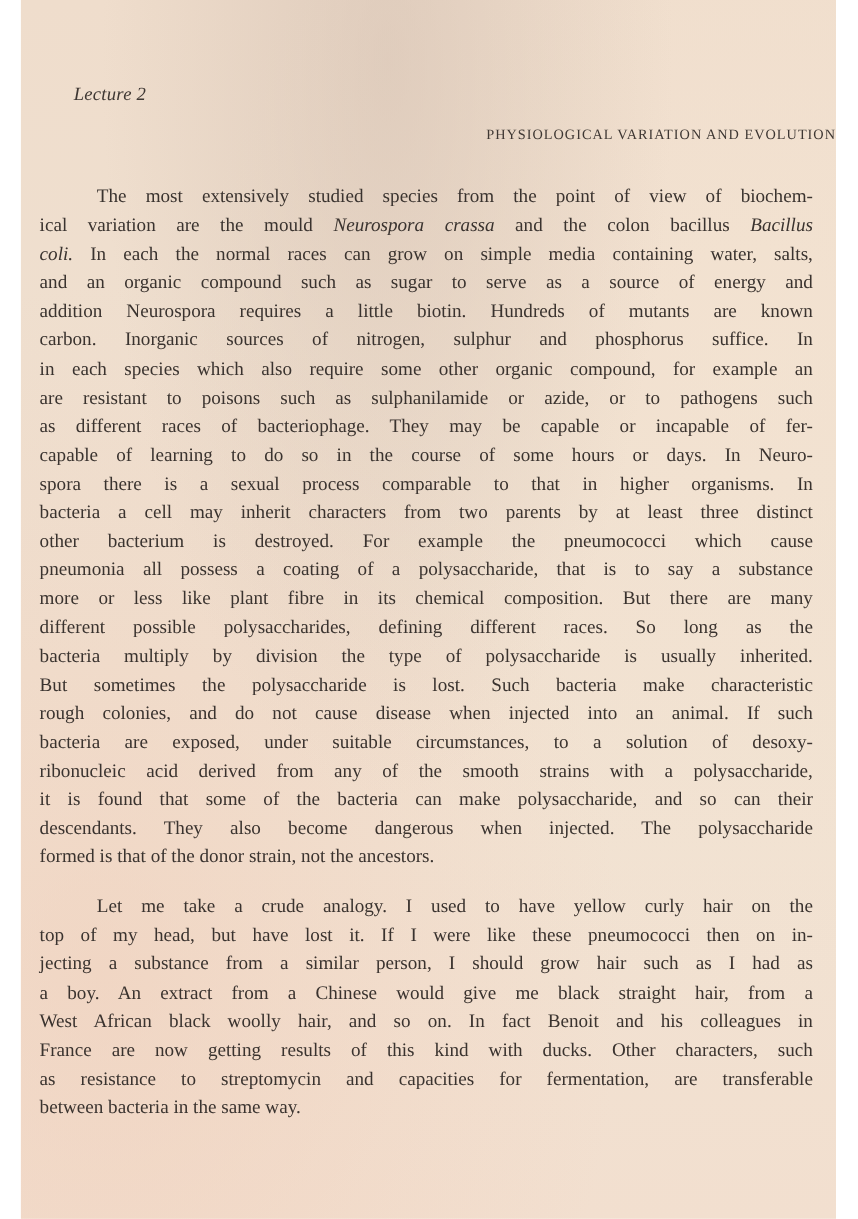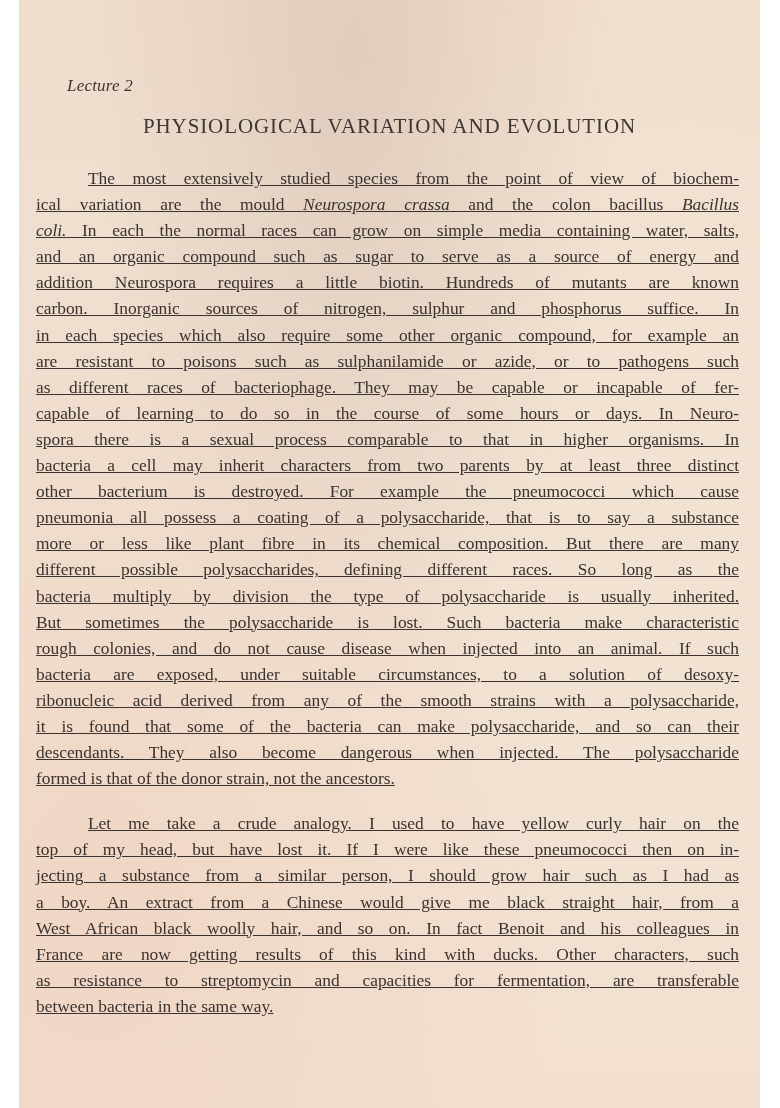--- a/index.html
+++ b/index.html
@@ -35,41 +35,40 @@
       font-size: 17px;
       color: #3e3733;
       letter-spacing: 0.2px;
       margin-left: 32px;
     }
     .title {
       position: absolute;
       left: 0;
       width: 741px;
       top: 114px;
-      text-align: center;
-      font-size: 21px;
+      text-align: right;
+      font-size: 13px;
       letter-spacing: 0.9px;
       color: #3e3733;
     }
     .body-text {
       position: absolute;
       left: 17px;
       top: 165px;
       width: 703px;
       font-size: 17.4px;
       line-height: 26.1px;
       color: #3a332f;
     }
     .line {
       display: block;
       white-space: nowrap;
       text-align: justify;
       text-align-last: justify;
       height: 26.1px;
-      text-decoration: underline;
     }
     .line.last {
       text-align-last: left;
     }
     .line.indent {
       padding-left: 52px;
     }
     .para-gap {
       height: 19px;
     }

